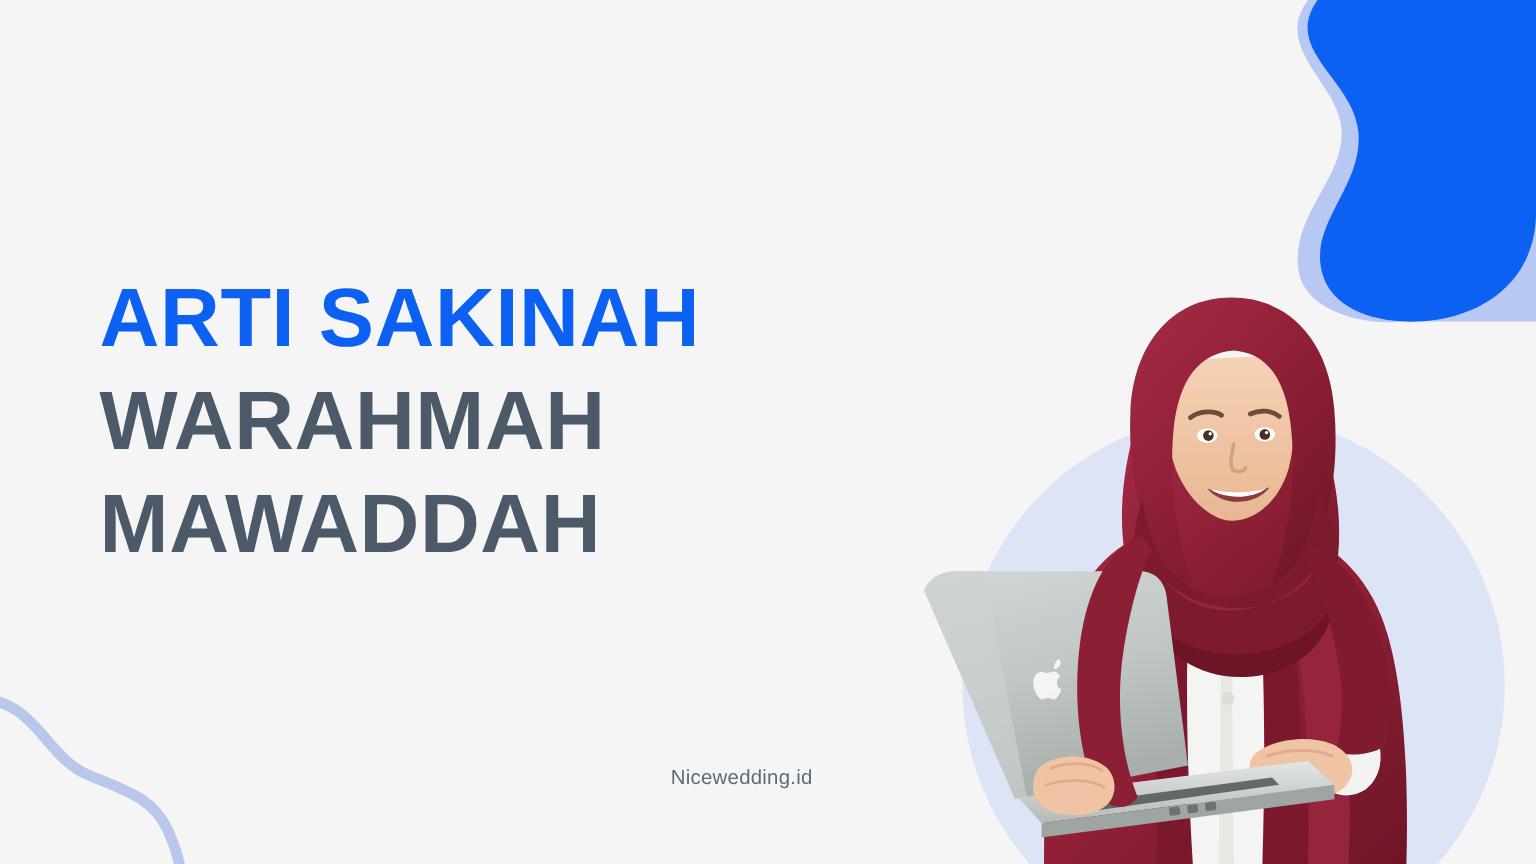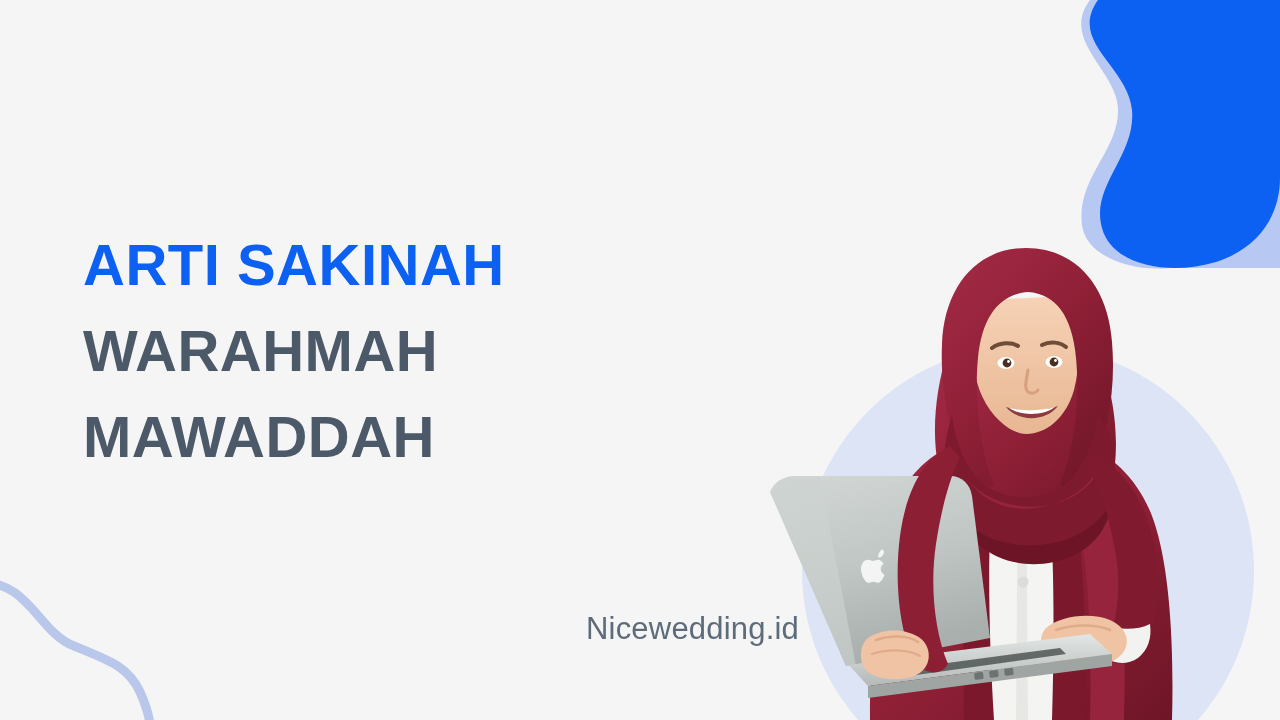--- a/index.html
+++ b/index.html
@@ -45,40 +45,39 @@
 
   
   .headline {
     position:absolute;
     left:83px;
     top:222px;
     width:640px;
   }
   .headline .line {
     display:block;
-    font-size:58px;
+    font-size:69px;
     font-weight:700;
     line-height:86px;
     letter-spacing:0.5px;
     white-space:nowrap;
   }
   .line-accent { color:#0d61f2; }
   .line-dark   { color:#4c5968; }
 
   
   .brand {
     position:absolute;
     left:559px;
-    top:611px;
-    font-size:31px;
+    top:638px;
+    font-size:17px;
     font-weight:400;
     color:#5d6b7a;
     letter-spacing:0.2px;
     white-space:nowrap;
-    margin-left:27px;
   }
 
   
   .photo-wrap {
     position:absolute;
     left:760px;
     top:230px;
     width:520px;
     height:490px;
   }

